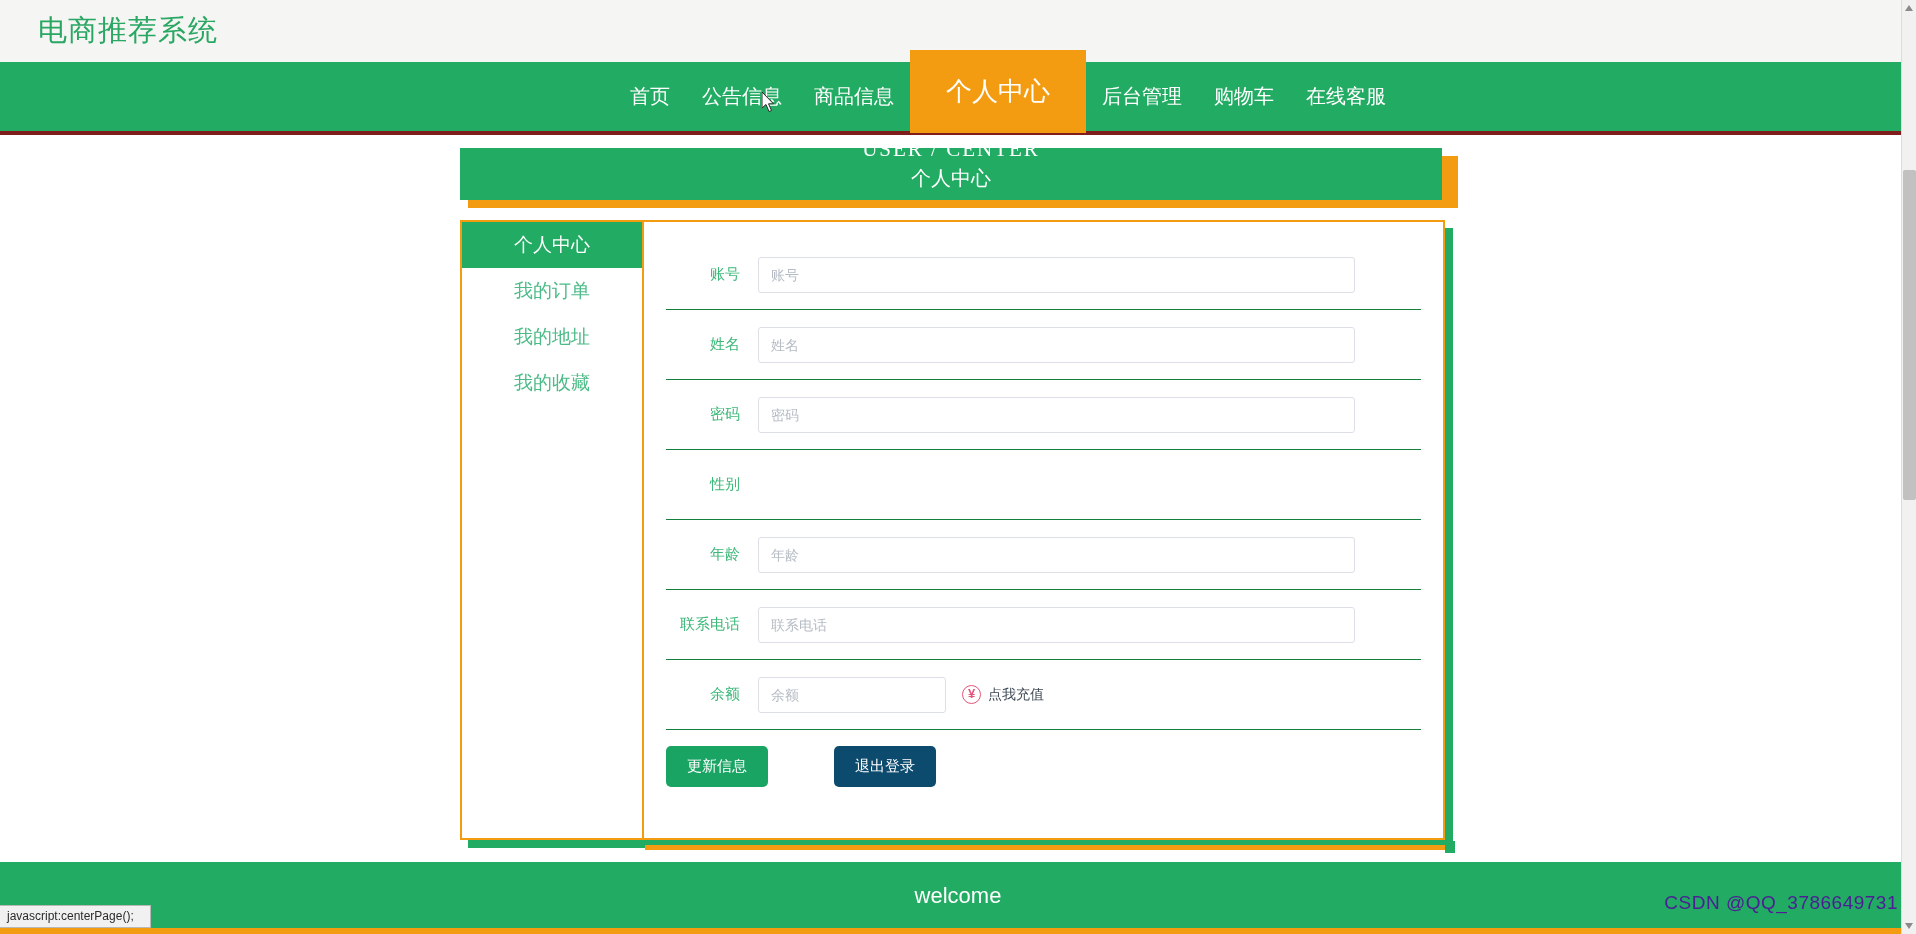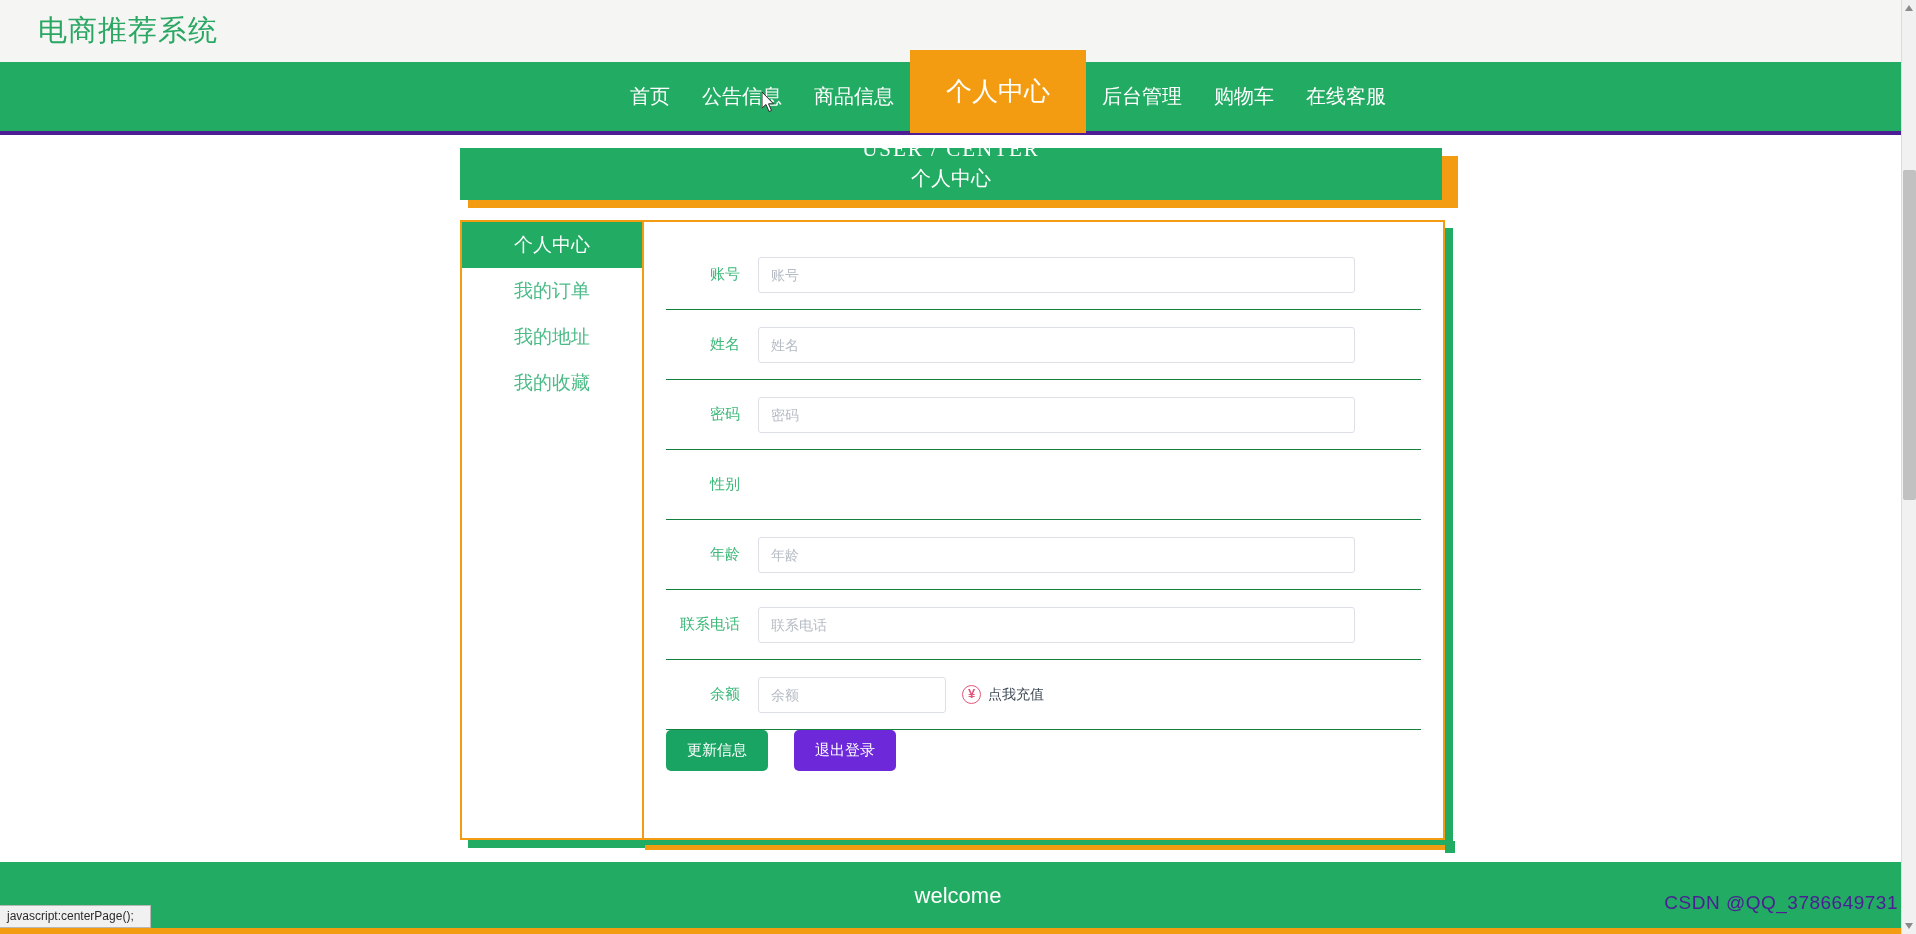--- a/index.html
+++ b/index.html
@@ -26,21 +26,21 @@
   }
 
   
   .nav-bar {
     position: relative;
     height: 73px;
     background: #22ab63;
     display: flex;
     align-items: center;
     justify-content: center;
-    border-bottom: 4px solid #4c1d95;
+    border-bottom: 4px solid #7f1d1d;
   }
   .nav-inner {
     display: flex;
     align-items: stretch;
     height: 73px;
     margin-left: 100px;
   }
   .nav-item {
     display: flex;
     align-items: center;
@@ -184,35 +184,36 @@
     font-size: 13px;
     line-height: 16px;
     text-align: center;
     font-weight: bold;
     margin-right: 7px;
   }
   .recharge-text { font-size: 14px; color: #3f4a55; }
 
   .btn-row {
     display: flex;
-    align-items: flex-start;
+    align-items: center;
     height: 72px;
     padding-left: 0px;
+    gap: 48px;
   }
   .btn {
     border: none;
     border-radius: 5px;
     color: #ffffff;
     font-size: 15px;
     padding: 11px 21px;
     cursor: pointer;
     font-family: "Liberation Sans", sans-serif;
   }
   .btn-primary { background: #19a463; }
-  .btn-warning { background: #6d28d9; margin-left: 26px; }
+  .btn-warning { background: #0c4a6e; margin-left: 18px; }
 
   
   .bottom-bar {
     position: absolute;
     left: 645px; top: 845px;
     width: 800px; height: 5px;
     background: #f39c12;
   }
   .bottom-bar-cap {
     position: absolute;

